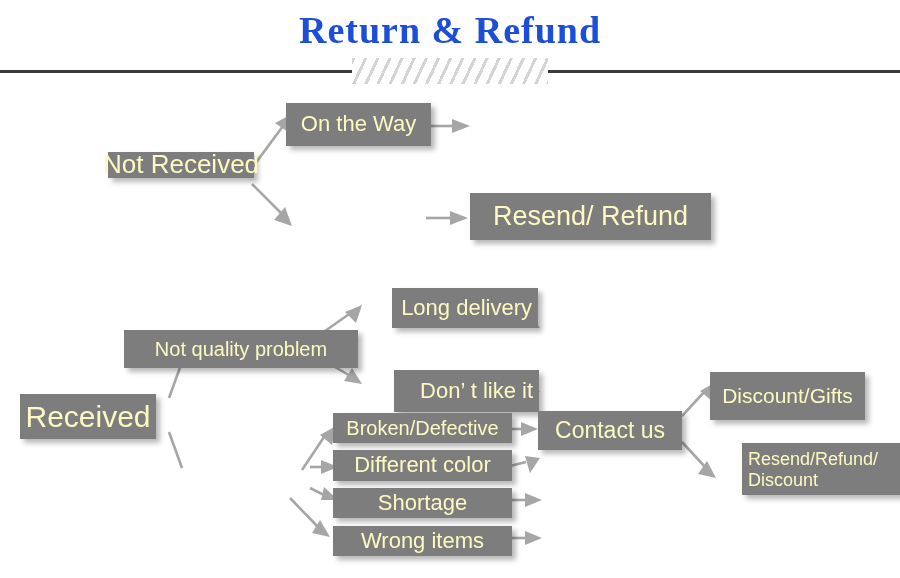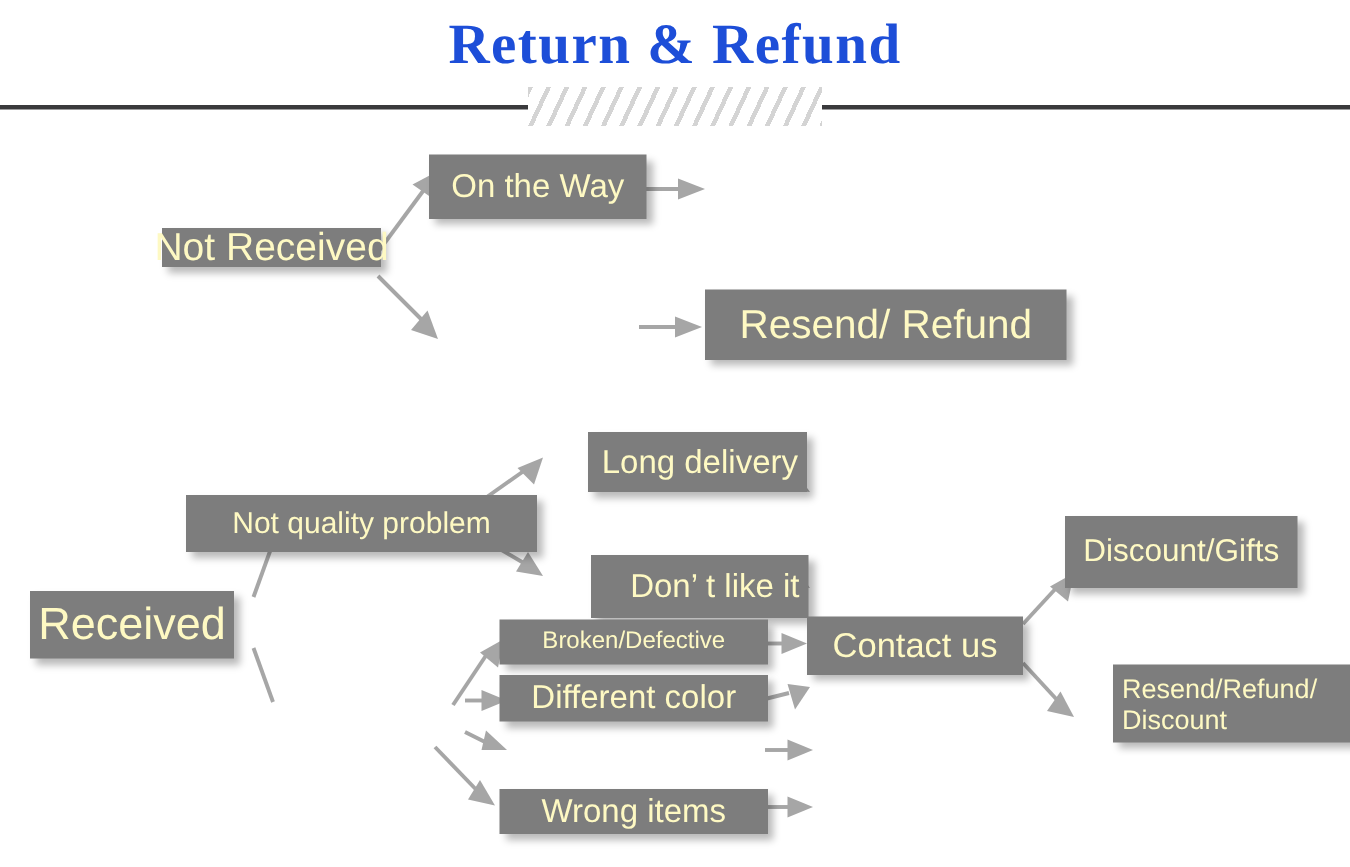--- a/index.html
+++ b/index.html
@@ -196,35 +196,38 @@
     <span>Not quality problem</span>
   </div>
 
   <div class="node left-align" style="left:360px; top:288px; width:146px; height:40px; font-size:22px; padding-left:2px;">
     <span>Long delivery</span>
   </div>
   <div class="node left-align" style="left:362px; top:370px; width:145px; height:42px; font-size:22px; padding-left:4px;">
     <span>Don’  t like it</span>
   </div>
 
-  <div class="node" style="left:333px; top:413px; width:179px; height:30px; font-size:16px;">
+  <div class="node" style="left:333px; top:413px; width:179px; height:30px; font-size:20px;">
     <span>Broken/Defective</span>
   </div>
   <div class="node" style="left:333px; top:450px; width:179px; height:31px; font-size:22px;">
     <span>Different color</span>
   </div>
+  <div class="node" style="left:333px; top:488px; width:179px; height:30px; font-size:22px;">
+    <span>Shortage</span>
+  </div>
   <div class="node" style="left:333px; top:526px; width:179px; height:30px; font-size:22px;">
     <span>Wrong items</span>
   </div>
 
   <div class="node" style="left:538px; top:411px; width:144px; height:39px; font-size:23px;">
     <span>Contact us</span>
   </div>
 
-  <div class="node" style="left:710px; top:344px; width:155px; height:48px; font-size:21px;">
+  <div class="node" style="left:710px; top:372px; width:155px; height:48px; font-size:21px;">
     <span>Discount/Gifts</span>
   </div>
   <div class="node two-line left-align" style="left:710px; top:443px; width:162px; height:52px; font-size:18px; padding-left:6px; display:block; padding-top:6px;">
     <div>Resend/Refund/</div>
     <div>Discount</div>
   </div>
 
 </div>
 
 </body></html>

